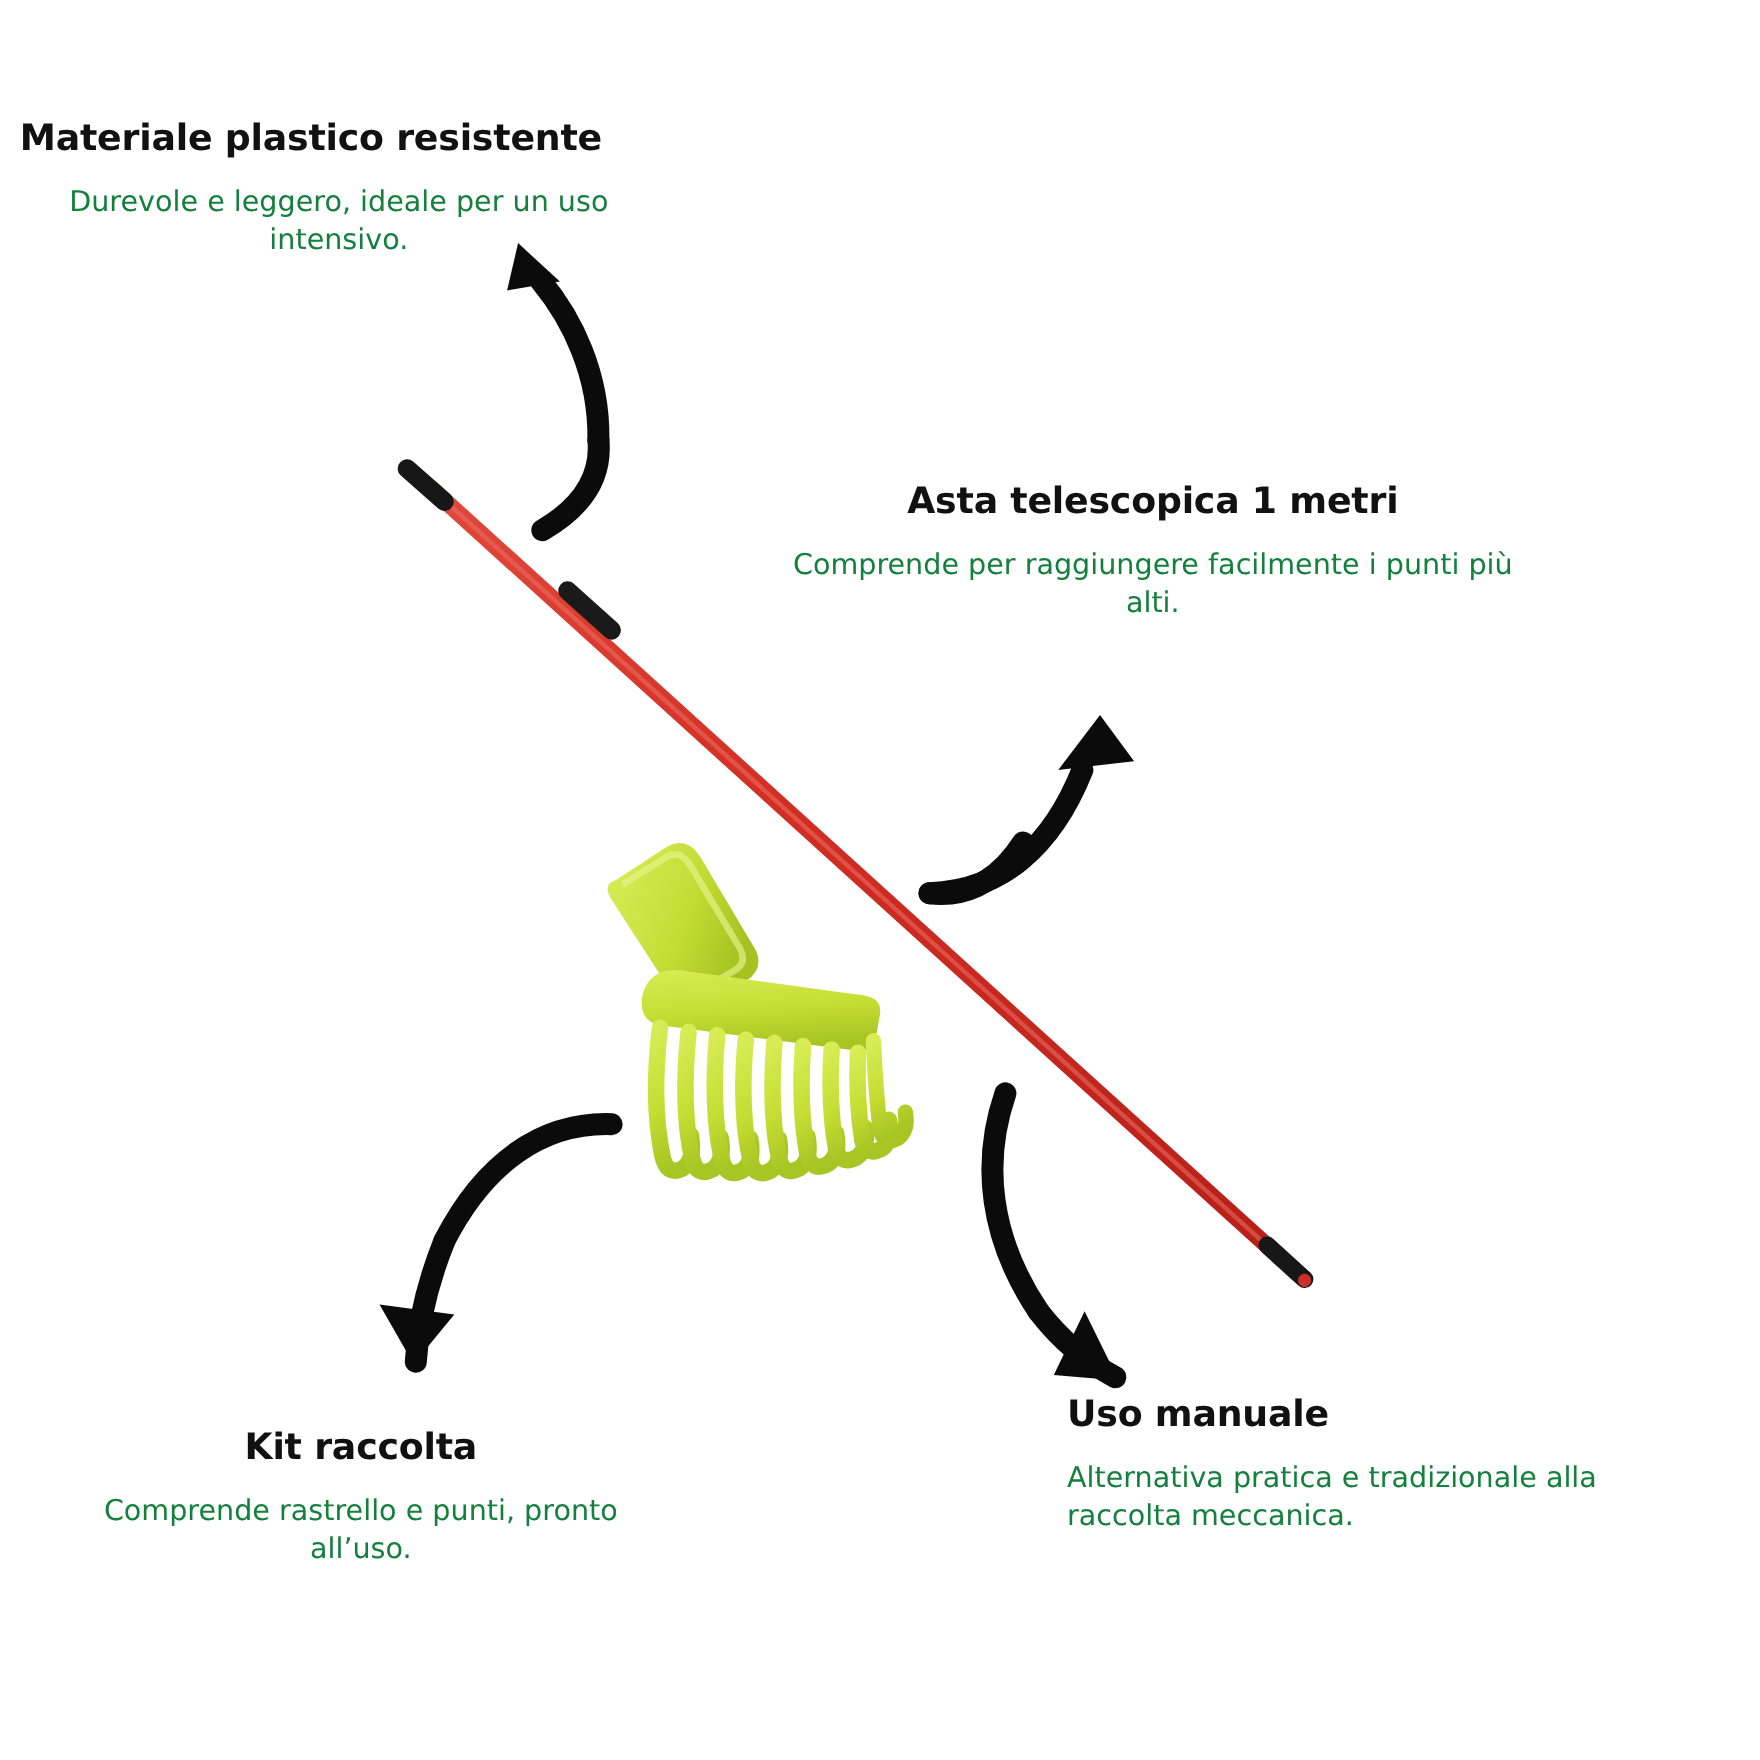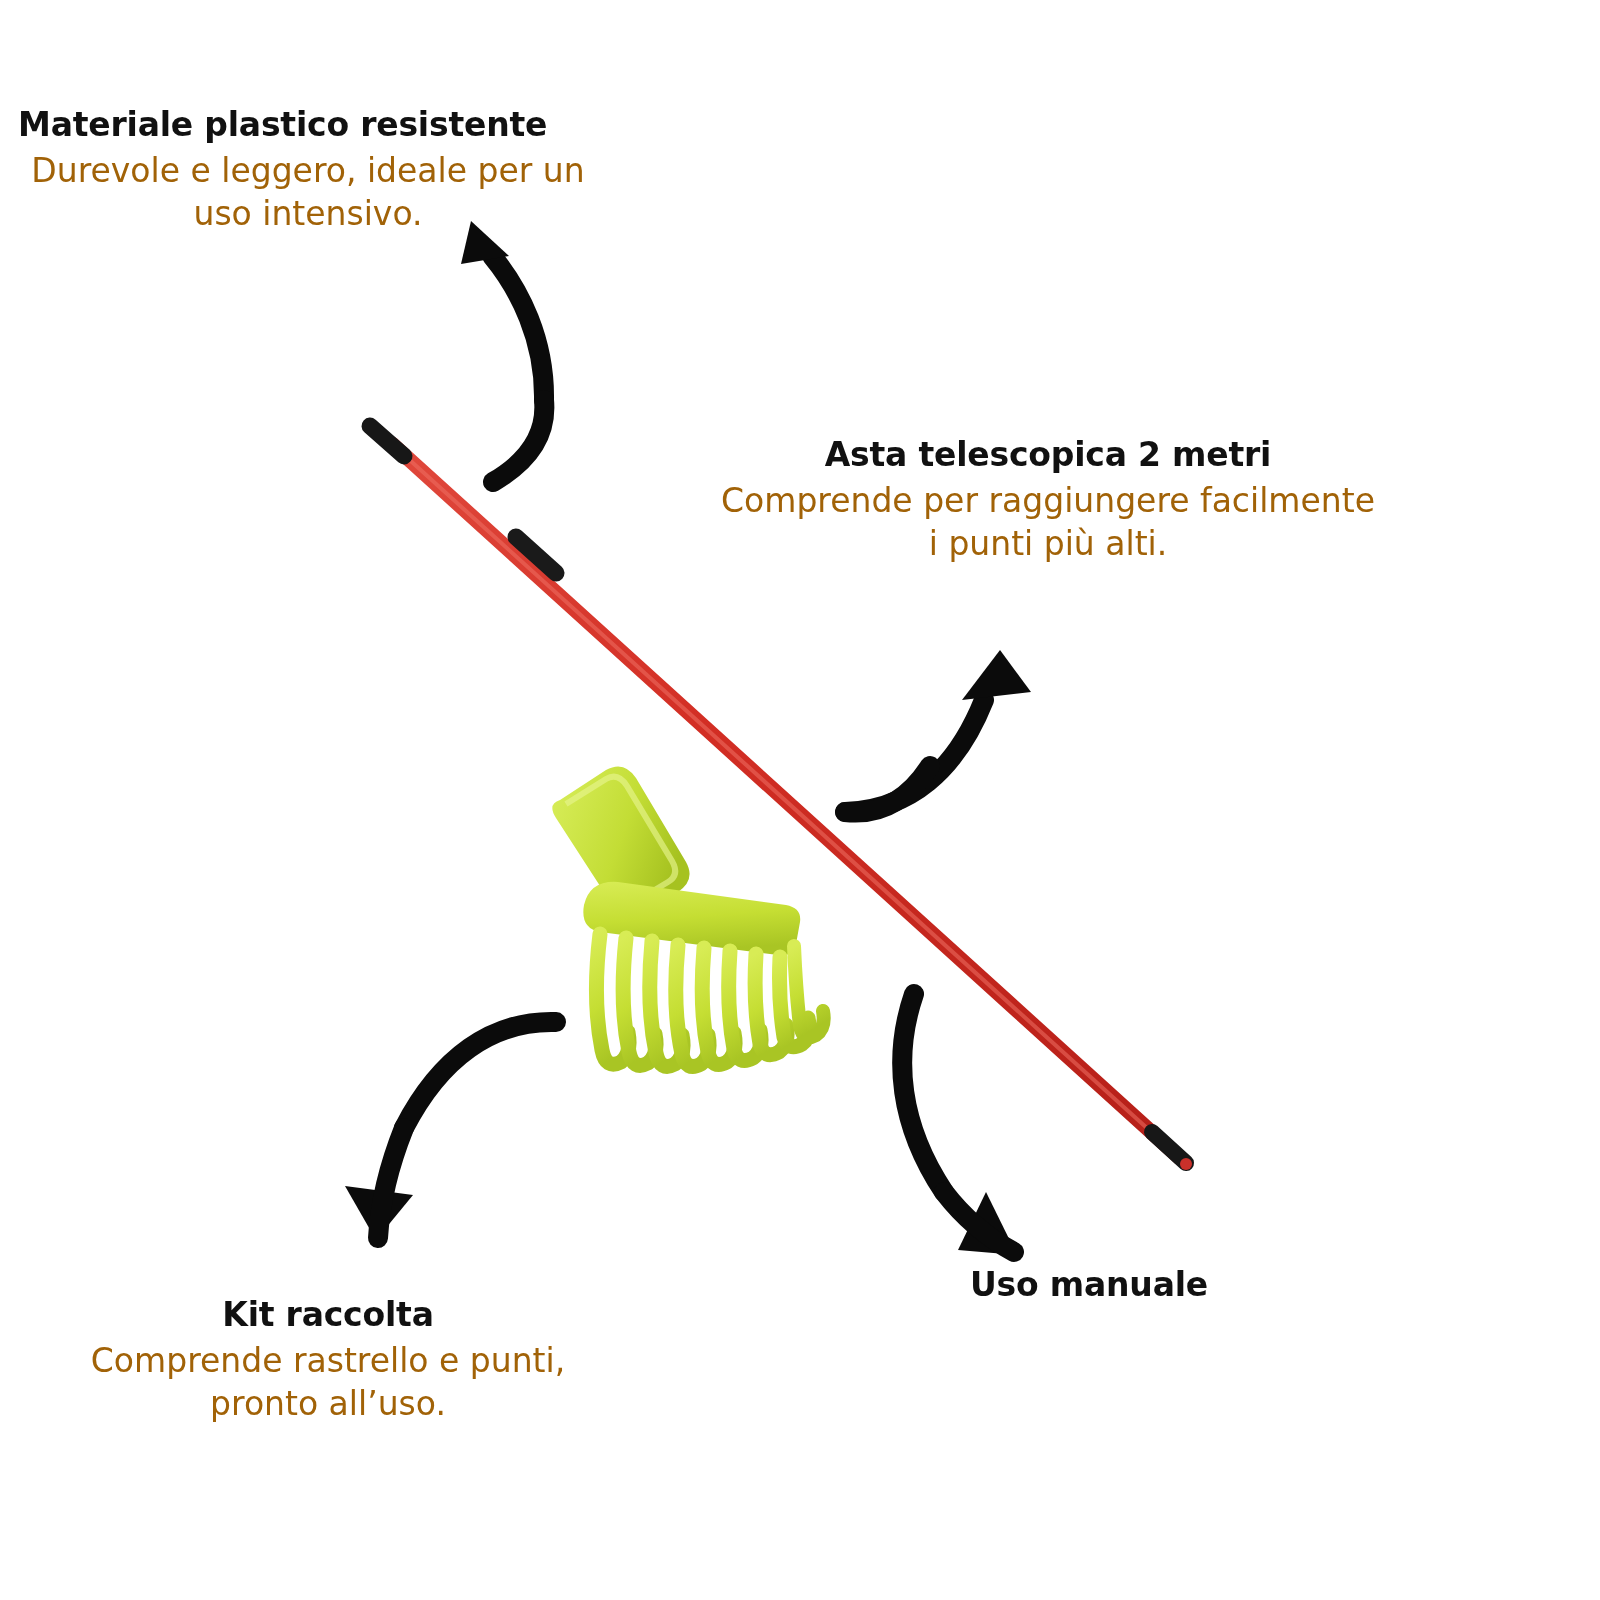--- a/index.html
+++ b/index.html
@@ -26,24 +26,24 @@
     position: absolute;
   }
   .callout .title {
     font-weight: bold;
     font-size: 33px;
     line-height: 1.2;
     color: #111111;
     letter-spacing: -0.2px;
   }
   .callout .desc {
-    font-size: 33px;
+    font-size: 26px;
     line-height: 1.32;
-    color: #a16207;
-    margin-top: 4px;
+    color: #15803d;
+    margin-top: 22px;
   }
 
   
   #callout-material {
     left: 18px;
     top: 105px;
     width: 580px;
   }
   #callout-material .title { text-align: left; }
   #callout-material .desc { text-align: center; padding: 0 10px; }
@@ -167,26 +167,27 @@
       </g>
     </g>
   </svg>
 
   <div class="callout" id="callout-material">
     <div class="title">Materiale plastico resistente</div>
     <div class="desc">Durevole e leggero, ideale per un uso intensivo.</div>
   </div>
 
   <div class="callout" id="callout-pole">
-    <div class="title">Asta telescopica 2 metri</div>
+    <div class="title">Asta telescopica 1 metri</div>
     <div class="desc">Comprende per raggiungere facilmente i punti più alti.</div>
   </div>
 
   <div class="callout" id="callout-kit">
     <div class="title">Kit raccolta</div>
     <div class="desc">Comprende rastrello e punti, pronto all’uso.</div>
   </div>
 
   <div class="callout" id="callout-manual">
     <div class="title">Uso manuale</div>
+    <div class="desc">Alternativa pratica e tradizionale alla raccolta meccanica.</div>
   </div>
 
 </div>
 
 </body></html>

